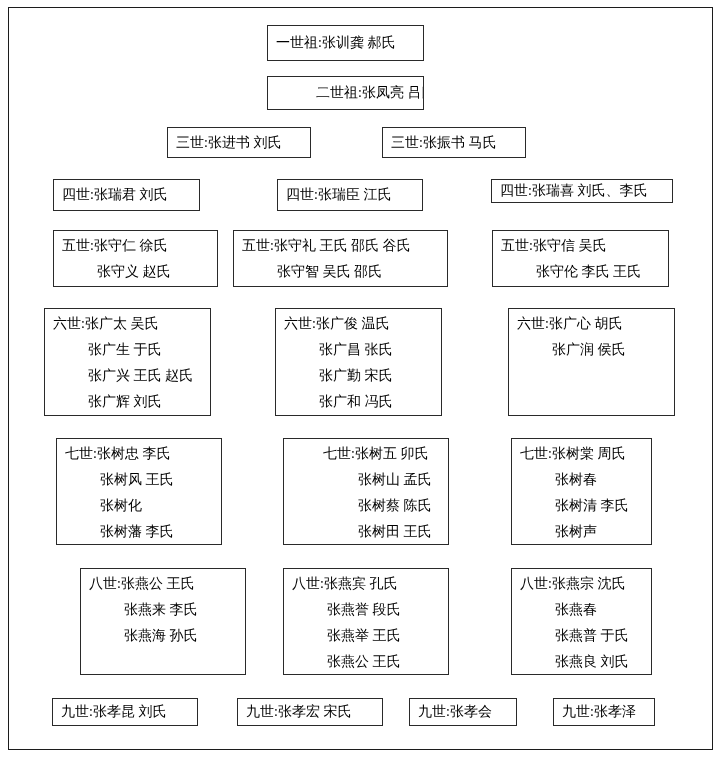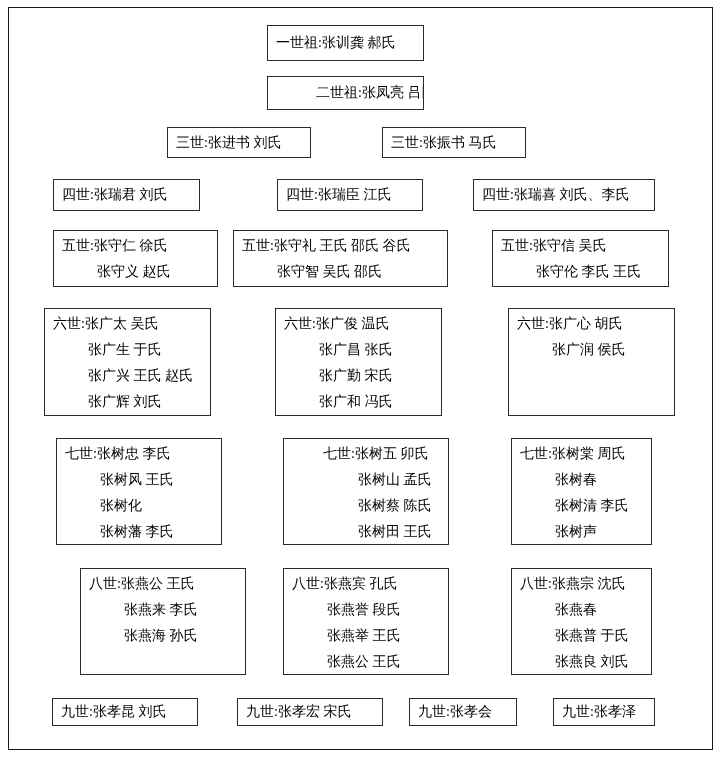--- a/index.html
+++ b/index.html
@@ -40,21 +40,21 @@
   }
   .cont { padding-left: 43px; }
   .pt2 { padding-top: 2px; }
   
   .r1c1 { left: 267px; top: 25px;  width: 157px; height: 36px; }
   .r2c1 { left: 267px; top: 76px;  width: 157px; height: 34px; padding-left: 40px; }
   .r3c1 { left: 167px; top: 127px; width: 144px; height: 31px; }
   .r3c2 { left: 382px; top: 127px; width: 144px; height: 31px; }
   .r4c1 { left: 53px;  top: 179px; width: 147px; height: 32px; }
   .r4c2 { left: 277px; top: 179px; width: 146px; height: 32px; }
-  .r4c3 { left: 473px; top: 179px; width: 182px; height: 32px; }
+  .r4c3 { left: 491px; top: 179px; width: 182px; height: 24px; }
   .r5c1 { left: 53px;  top: 230px; width: 165px; height: 57px; }
   .r5c2 { left: 233px; top: 230px; width: 215px; height: 57px; }
   .r5c3 { left: 492px; top: 230px; width: 177px; height: 57px; }
   .r6c1 { left: 44px;  top: 308px; width: 167px; height: 108px; }
   .r6c2 { left: 275px; top: 308px; width: 167px; height: 108px; }
   .r6c3 { left: 508px; top: 308px; width: 167px; height: 108px; }
   .r7c1 { left: 56px;  top: 438px; width: 166px; height: 107px; }
   .r7c2 { left: 283px; top: 438px; width: 166px; height: 107px; padding-left: 31px; }
   .r7c3 { left: 511px; top: 438px; width: 141px; height: 107px; }
   .r8c1 { left: 56px;  top: 568px; width: 166px; height: 107px; margin-left: 24px; }

